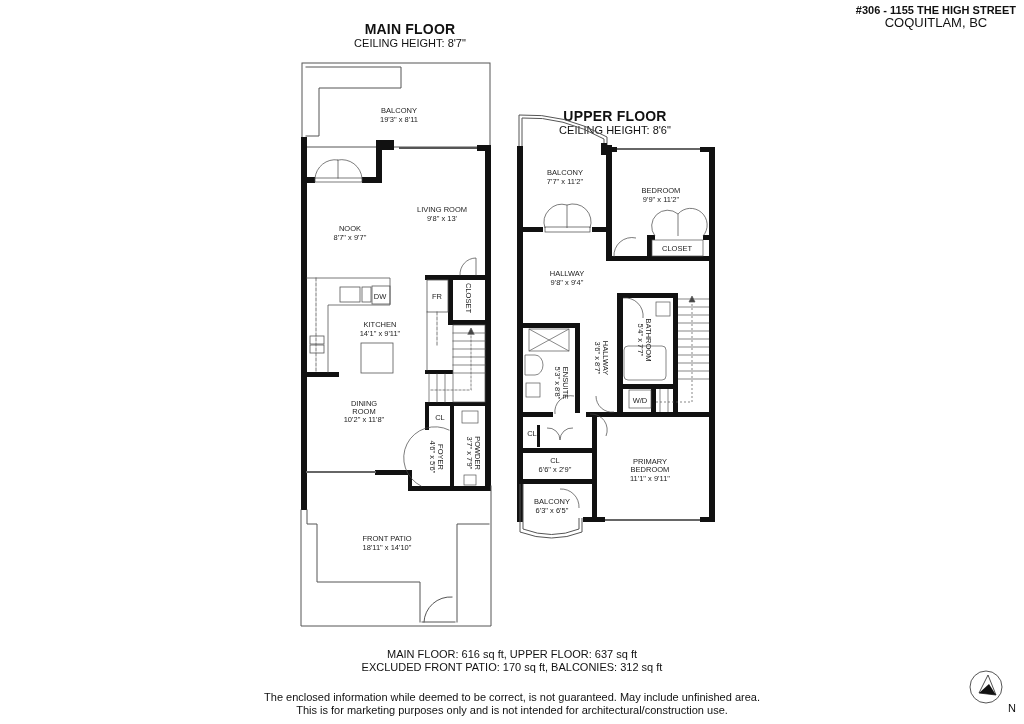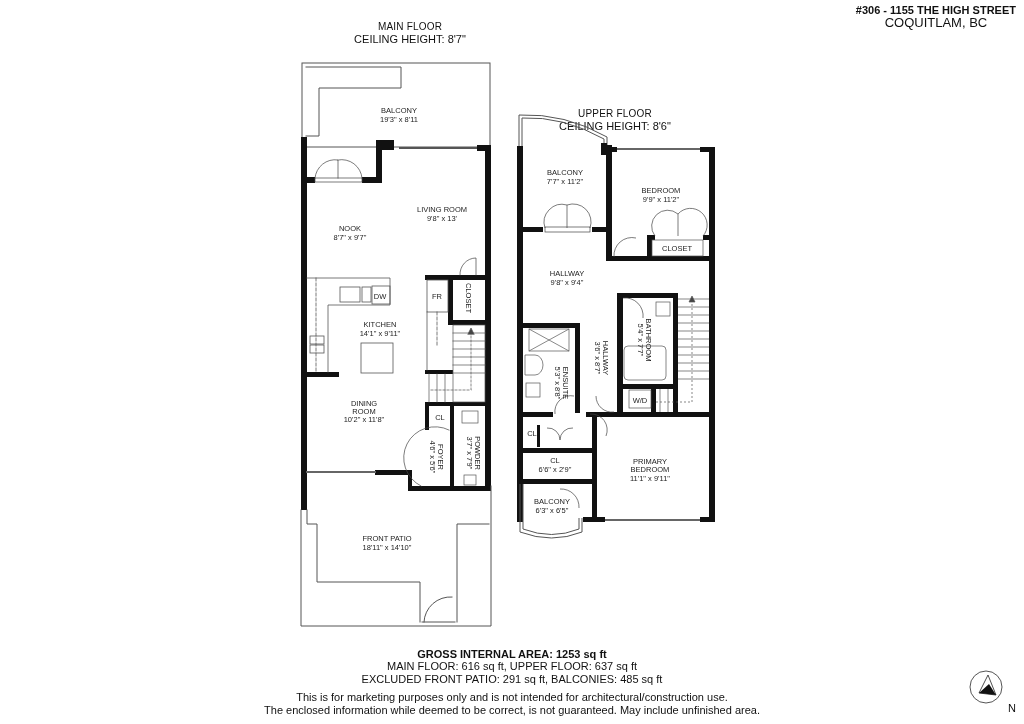--- a/index.html
+++ b/index.html
@@ -1,20 +1,20 @@
 <!DOCTYPE html>
 <html><head>
 <meta charset="utf-8">
 <style>
   html, body { margin:0; padding:0; background:#ffffff; }
   body { width:1024px; height:724px; position:relative; overflow:hidden;
          font-family:"Liberation Sans", "DejaVu Sans", sans-serif; color:#111; }
   .abs { position:absolute; }
   .title-block { text-align:center; line-height:1.15; }
-  .title-bold { font-weight:normal; font-size:10px; letter-spacing:0.2px; }
+  .title-bold { font-weight:bold; font-size:14px; letter-spacing:0.2px; }
   .title-reg { font-size:11px; }
   .address { right:8px; top:4px; text-align:center; line-height:1.1; }
   .address .a1 { font-weight:bold; font-size:11px; }
   .address .a2 { font-size:13px; }
   svg.plan { position:absolute; left:0; top:0; }
   .room-label { font-size:7.5px; fill:#222; font-family:"Liberation Sans", sans-serif; }
   .footer { left:0; width:1024px; text-align:center; }
   .f-bold { font-weight:bold; font-size:11px; }
   .f-reg { font-size:11px; line-height:1.15; }
   .disc { font-size:11px; line-height:1.2; }
@@ -287,27 +287,26 @@
       <text class="room-label" x="650" y="464" text-anchor="middle">PRIMARY</text>
       <text class="room-label" x="650" y="472" text-anchor="middle">BEDROOM</text>
       <text class="room-label" x="650" y="481" text-anchor="middle">11'1" x 9'11"</text>
       <text class="room-label" x="552" y="504" text-anchor="middle">BALCONY</text>
       <text class="room-label" x="552" y="513" text-anchor="middle">6'3" x 6'5"</text>
     </g>
   </g>
 </svg>
 
 <div class="abs footer" style="top:648px;">
-  <div class="f-bold">GROSS INTERNAL AREA: 1253 sq ft</div>
   <div class="f-reg">MAIN FLOOR: 616 sq ft, UPPER FLOOR: 637 sq ft</div>
-  <div class="f-reg">EXCLUDED FRONT PATIO: 291 sq ft, BALCONIES: 485 sq ft</div>
+  <div class="f-reg">EXCLUDED FRONT PATIO: 170 sq ft, BALCONIES: 312 sq ft</div>
 </div>
 <div class="abs footer" style="top:691px;">
+  <div class="disc">The enclosed information while deemed to be correct, is not guaranteed. May include unfinished area.</div>
   <div class="disc">This is for marketing purposes only and is not intended for architectural/construction use.</div>
-  <div class="disc">The enclosed information while deemed to be correct, is not guaranteed. May include unfinished area.</div>
 </div>
 
 <div class="abs compass">
   <svg width="56" height="56" viewBox="0 0 56 56">
     <circle cx="24" cy="25" r="16" fill="none" stroke="#555" stroke-width="1"></circle>
     <path d="M26,13 L34,33 L17,31 Z" fill="#fff" stroke="#222" stroke-width="0.8"></path>
     <path d="M17,31 L27,22 L34,33 Z" fill="#111"></path>
     <text x="46" y="50" font-size="11" fill="#111" font-family="Liberation Sans, sans-serif">N</text>
   </svg>
 </div>

